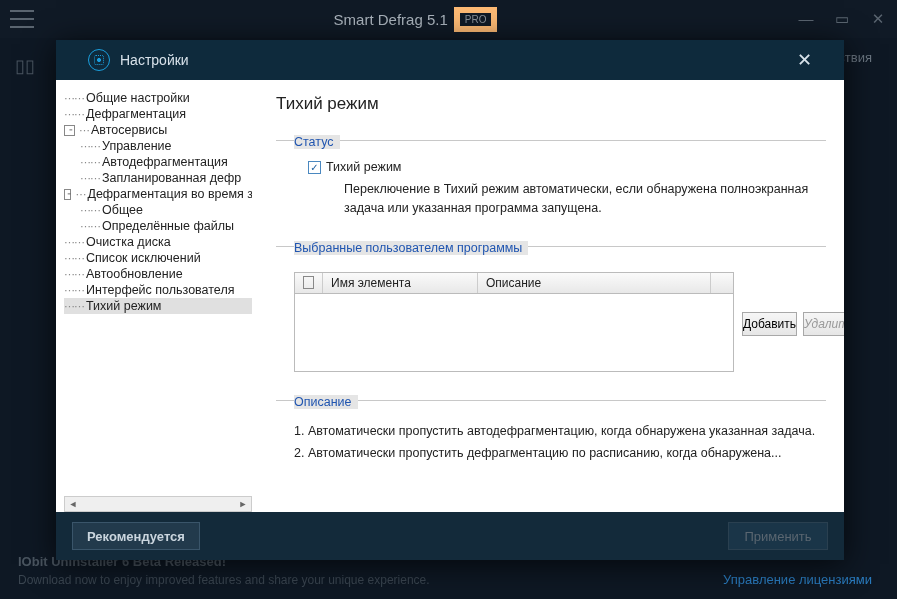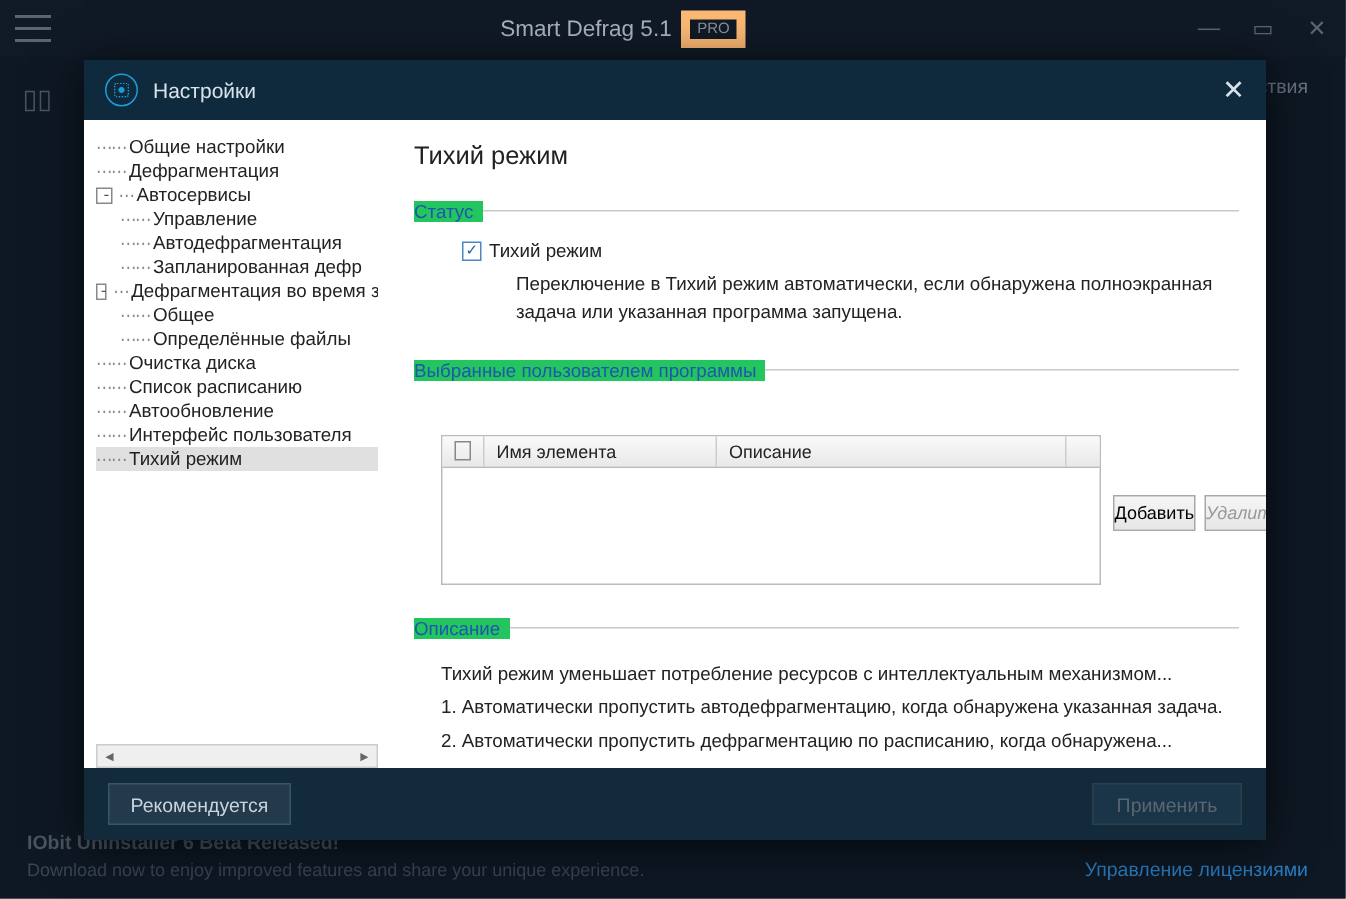--- a/index.html
+++ b/index.html
@@ -17,21 +17,21 @@
 
 .bg-tab { position: absolute; top: 50px; right: 25px; color: #6a7580; font-size: 13px; }
 .sidebar-icon { position: absolute; top: 55px; left: 15px; color: #4a5560; font-size: 18px; }
 
 .promo { position: absolute; bottom: 10px; left: 18px; color: #3a4550; font-size: 12px; line-height: 1.5; }
 .promo strong { color: #4a5560; font-size: 13px; }
 .license-link { position: absolute; bottom: 12px; right: 25px; color: #2a7cc0; font-size: 13px; cursor: pointer; }
 
 
 .modal { position: absolute; top: 40px; left: 56px; width: 788px; height: 520px; background: #fff; box-shadow: 0 4px 30px rgba(0,0,0,0.7); display: flex; flex-direction: column; }
-.modal-header { height: 40px; background: #0e2a3c; display: flex; align-items: center; padding: 0 14px; color: #d8e2ea; }
+.modal-header { height: 40px; background: #0e2a3c; display: flex; align-items: center; padding: 0 32px; color: #d8e2ea; }
 .modal-icon { width: 22px; height: 22px; border: 1.5px solid #1a9edc; border-radius: 50%; display: flex; align-items: center; justify-content: center; margin-right: 10px; }
 .modal-icon-inner { width: 10px; height: 10px; background: radial-gradient(#1a9edc 30%, transparent 40%); border: 1px dotted #1a9edc; border-radius: 2px; }
 .modal-title { font-size: 14px; flex: 1; }
 .modal-close { color: #d8e2ea; font-size: 18px; cursor: pointer; }
 
 .modal-body { flex: 1; display: flex; background: #fff; overflow: hidden; }
 
 
 .tree-panel { width: 202px; padding: 10px 6px 0 8px; border-right: none; display: flex; flex-direction: column; }
 .tree { flex: 1; overflow: hidden; font-size: 12.5px; color: #222; }
@@ -43,46 +43,46 @@
 .tree-node.selected { background: #e0e0e0; }
 .scroll-track { height: 16px; background: #efefef; border: 1px solid #ccc; display: flex; align-items: center; justify-content: space-between; margin-top: 4px; }
 .scroll-arrow { width: 16px; text-align: center; color: #666; font-size: 9px; }
 
 
 .content-panel { flex: 1; padding: 14px 18px 10px 18px; overflow: hidden; }
 .page-title { font-size: 17px; color: #222; margin-bottom: 18px; }
 
 .fieldset { position: relative; margin-bottom: 14px; }
 .fieldset-line { border: none; border-top: 1px solid #c8c8c8; position: absolute; top: 8px; left: 0; right: 0; }
-.fieldset-label { position: relative; background: #22c55e; padding: 0 6px 0 0; margin-left: 0; color: #2055b0; font-size: 12.5px; display: inline-block; }
+.fieldset-label { position: relative; background: #e5e5e5; padding: 0 6px 0 0; margin-left: 18px; color: #2055b0; font-size: 12.5px; display: inline-block; }
 .fieldset-body { padding: 10px 0 6px 32px; font-size: 12.5px; color: #222; }
 
 .checkbox-row { display: flex; align-items: center; gap: 5px; margin-bottom: 6px; }
 .checkbox { width: 13px; height: 13px; border: 1px solid #4a88c0; display: flex; align-items: center; justify-content: center; font-size: 10px; color: #2060a0; }
 .desc-text { margin-left: 36px; line-height: 1.5; }
 
-.table-area { display: flex; gap: 8px; margin-top: 24px; }
+.table-area { display: flex; gap: 8px; margin-top: 6px; }
 .table { flex: 1; border: 1px solid #bbb; height: 100px; background: #fff; }
 .table-header { display: flex; background: linear-gradient(#fafafa, #e8e8e8); border-bottom: 1px solid #bbb; font-size: 12px; }
 .th { padding: 3px 8px; border-right: 1px solid #ccc; display: flex; align-items: center; gap: 4px; }
 .th-check { width: 28px; justify-content: center; }
 .th-name { width: 155px; }
 .th-desc { flex: 1; }
 .th-spacer { width: 22px; border-right: none; }
 .table-btns { display: flex; flex-direction: row; gap: 6px; width: 84px; padding-top: 40px; }
 .tbl-btn { height: 24px; border: 1px solid #a8a8a8; background: linear-gradient(#f6f6f6, #e6e6e6); font-size: 12px; cursor: pointer; }
 .tbl-btn:disabled { color: #999; font-style: italic; }
 
 .info-list { margin-left: 0; line-height: 1.8; }
 
 
 .modal-footer { height: 48px; background: #132a3a; display: flex; align-items: center; padding: 0 16px; gap: 10px; }
 .footer-spacer { flex: 1; }
 .ftr-btn { height: 28px; min-width: 100px; border: 1px solid #2a4050; background: #1a3548; color: #cad5de; font-size: 13px; cursor: pointer; padding: 0 14px; }
-.ftr-btn.rec { background: #223a4c; border-color: #3a556a; }
+.ftr-btn.rec { background: #223a4c; border-color: #3a556a; font-weight: bold; }
 .ftr-btn.ok { background: #0e7bd0; border-color: #0e7bd0; color: #fff; }
 .ftr-btn.apply { color: #5a6670; }
 </style>
 </head>
 <body>
 
 <div class="main-window">
   <div class="app-titlebar">
     <div class="hamburger">
         <span></span>
@@ -157,21 +157,21 @@
           <div class="tree-node tree-indent-2">
               <span class="tree-dots">⋯⋯</span>
               <span>Определённые файлы</span>
             </div>
           <div class="tree-node tree-indent-1">
               <span class="tree-dots">⋯⋯</span>
               <span>Очистка диска</span>
             </div>
           <div class="tree-node tree-indent-1">
               <span class="tree-dots">⋯⋯</span>
-              <span>Список расписанию</span>
+              <span>Список исключений</span>
             </div>
           <div class="tree-node tree-indent-1">
               <span class="tree-dots">⋯⋯</span>
               <span>Автообновление</span>
             </div>
           <div class="tree-node tree-indent-1">
               <span class="tree-dots">⋯⋯</span>
               <span>Интерфейс пользователя</span>
             </div>
           <div class="tree-node tree-indent-1 selected">
@@ -220,21 +220,20 @@
                 <button class="tbl-btn" disabled="">Удалить</button>
               </div>
             </div>
           </div>
         </div>
 
         <div class="fieldset">
           <hr class="fieldset-line">
           <span class="fieldset-label">Описание</span>
           <div class="fieldset-body info-list" style="padding-left:18px;">
-            <div>Тихий режим уменьшает потребление ресурсов с интеллектуальным механизмом...</div>
             <div>1. Автоматически пропустить автодефрагментацию, когда обнаружена указанная задача.</div>
             <div>2. Автоматически пропустить дефрагментацию по расписанию, когда обнаружена...</div>
           </div>
         </div>
       </div>
     </div>
 
     <div class="modal-footer">
       <button class="ftr-btn rec">Рекомендуется</button>
       <div class="footer-spacer"></div>

